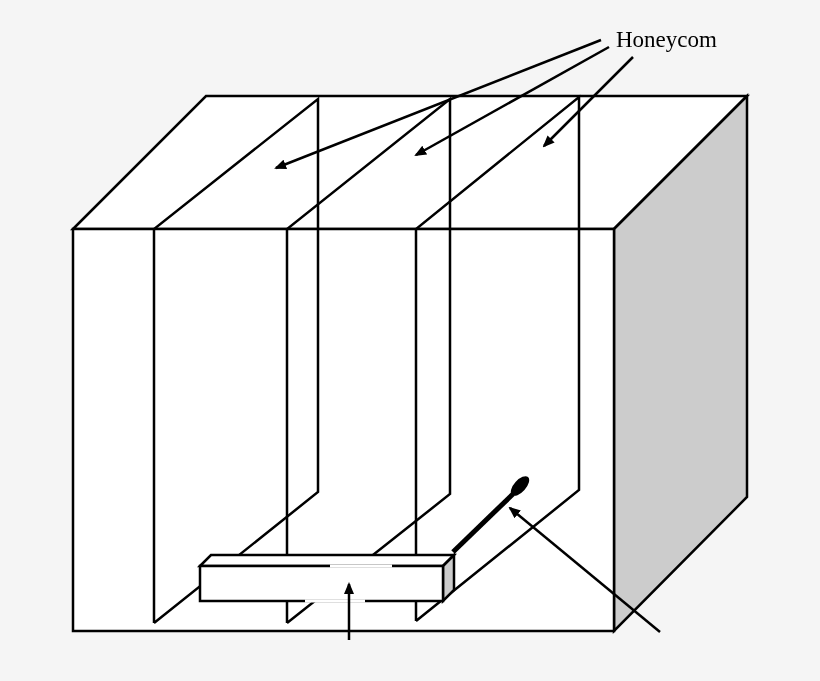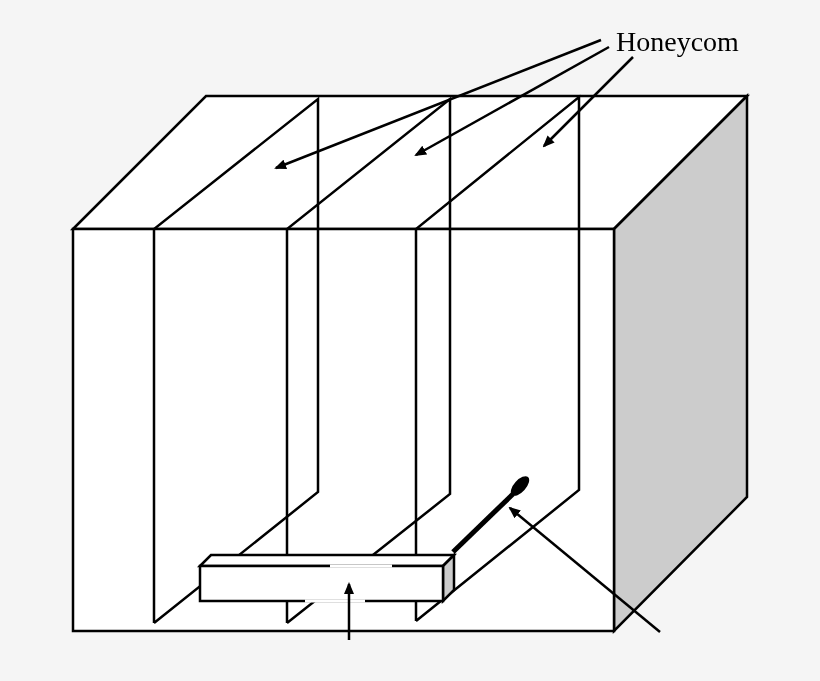--- a/index.html
+++ b/index.html
@@ -1,18 +1,18 @@
 <!DOCTYPE html>
 <html><head>
   <meta charset="utf-8">
   <style>
     html, body { margin: 0; padding: 0; background: #f5f5f5; }
     body { width: 820px; height: 681px; position: relative; overflow: hidden; font-family: "Liberation Serif", serif; }
     #diagram { position: absolute; left: 0; top: 0; width: 820px; height: 681px; }
-    .label { position: absolute; font-family: "Liberation Serif", "DejaVu Serif", serif; font-size: 28px; color: #000; line-height: 1; white-space: nowrap; }
+    .label { position: absolute; font-family: "Liberation Serif", "DejaVu Serif", serif; font-size: 23px; color: #000; line-height: 1; white-space: nowrap; }
     #label-honeycomb { left: 616px; top: 28px; }
   </style>
 </head>
 <body>
 
 <svg id="diagram" viewBox="0 0 820 681" xmlns="http://www.w3.org/2000/svg">
   <defs>
     <marker id="arrowhead" markerWidth="12" markerHeight="10" refX="10" refY="5" orient="auto" markerUnits="userSpaceOnUse">
       <path d="M0,0 L12,5 L0,10 Z" fill="#000"></path>
     </marker>

